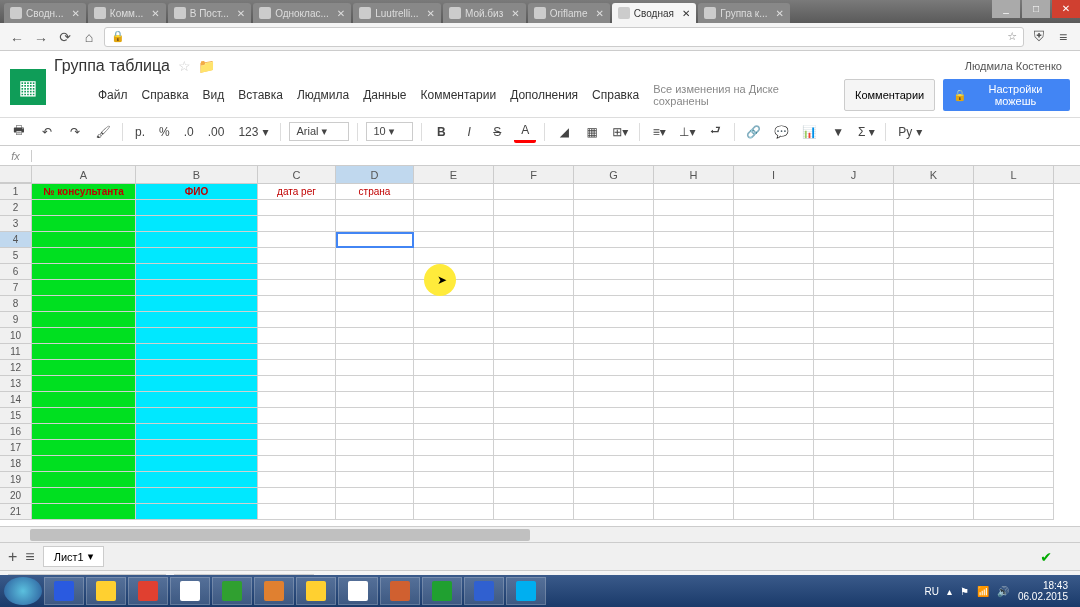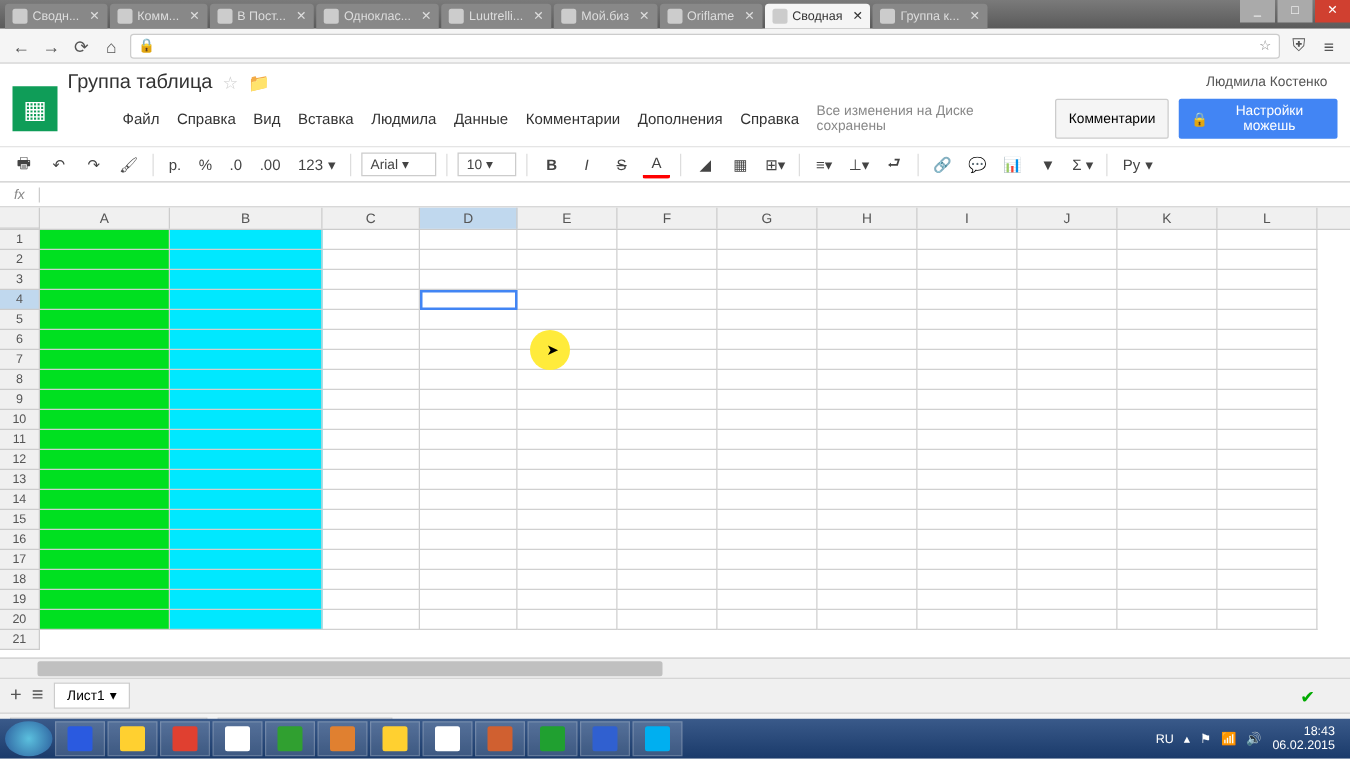--- a/index.html
+++ b/index.html
@@ -228,20 +228,34 @@
         <div class="row-h">15</div>
         <div class="row-h">16</div>
         <div class="row-h">17</div>
         <div class="row-h">18</div>
         <div class="row-h">19</div>
         <div class="row-h">20</div>
         <div class="row-h">21</div>
       </div>
     <div class="cells" id="cells">
         <div class="cell-row">
+          <div class="cell hdr-a" style="width: 104px;">№ консультанта</div>
+          <div class="cell hdr-b" style="width: 122px;">ФИО</div>
+          <div class="cell red-txt" style="width: 78px;">дата рег</div>
+          <div class="cell red-txt" style="width: 78px;">страна</div>
+          <div class="cell" style="width: 80px;"></div>
+          <div class="cell" style="width: 80px;"></div>
+          <div class="cell" style="width: 80px;"></div>
+          <div class="cell" style="width: 80px;"></div>
+          <div class="cell" style="width: 80px;"></div>
+          <div class="cell" style="width: 80px;"></div>
+          <div class="cell" style="width: 80px;"></div>
+          <div class="cell" style="width: 80px;"></div>
+        </div>
+        <div class="cell-row">
           <div class="cell col-a" style="width: 104px;"></div>
           <div class="cell col-b" style="width: 122px;"></div>
           <div class="cell" style="width: 78px;"></div>
           <div class="cell" style="width: 78px;"></div>
           <div class="cell" style="width: 80px;"></div>
           <div class="cell" style="width: 80px;"></div>
           <div class="cell" style="width: 80px;"></div>
           <div class="cell" style="width: 80px;"></div>
           <div class="cell" style="width: 80px;"></div>
           <div class="cell" style="width: 80px;"></div>

